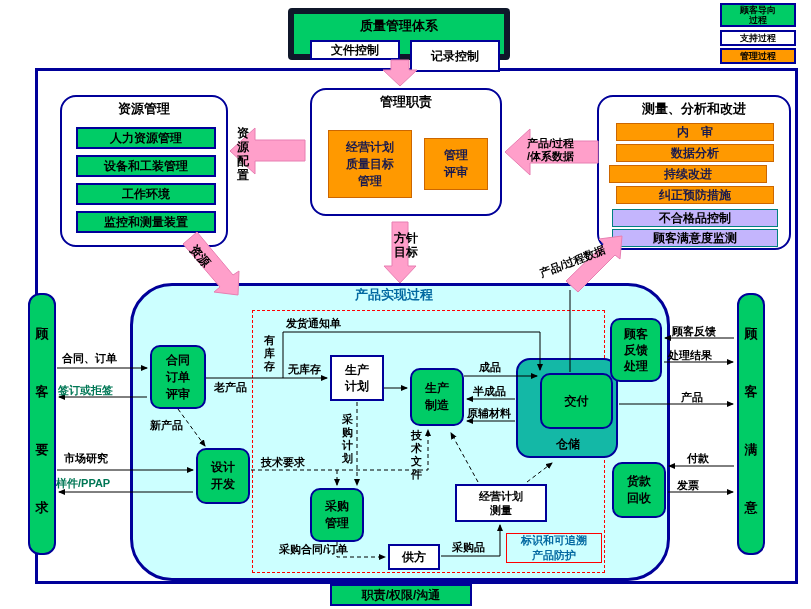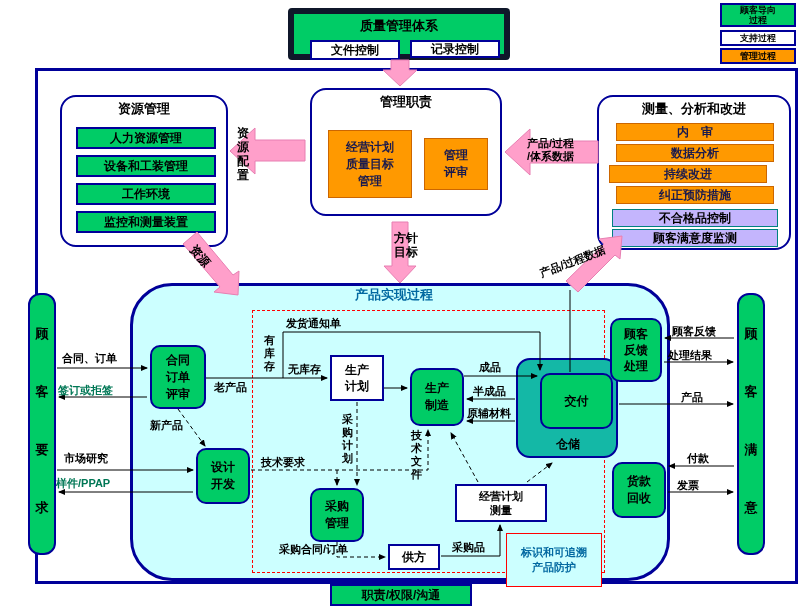--- a/index.html
+++ b/index.html
@@ -24,21 +24,21 @@
 </head>
 <body>
 
 <div id="app">
 
   <div class="abs" style="left:35px;top:68px;width:763px;height:516px;border:3px solid #000099;"></div>
 
   <div class="abs green" style="left:288px;top:8px;width:222px;height:52px;border:6px solid #0f172a;border-radius:4px;z-index:3;">
     <div class="sec-title">质量管理体系</div>
     <div class="box whitebox" style="left:16px;top:26px;width:90px;height:20px;font-size:12px;">文件控制</div>
-    <div class="box whitebox" style="left:116px;top:26px;width:90px;height:18px;font-size:12px;">记录控制</div>
+    <div class="box whitebox" style="left:116px;top:26px;width:90px;height:32px;font-size:12px;">记录控制</div>
   </div>
 
   <div class="box green nb" style="left:720px;top:3px;width:76px;height:24px;font-size:9px;line-height:10px;z-index:3;">顾客导向
 过程</div>
   <div class="box whitebox" style="left:720px;top:30px;width:76px;height:16px;font-size:9px;z-index:3;">支持过程</div>
   <div class="box nb" style="left:720px;top:48px;width:76px;height:16px;font-size:9px;background:#ff9900;z-index:3;">管理过程</div>
 
   <div class="section" style="left:60px;top:95px;width:168px;height:152px;z-index:2;">
     <div class="sec-title">资源管理</div>
     <div class="box green nb" style="left:14px;top:30px;width:140px;height:22px;font-size:12px;">人力资源管理</div>
@@ -82,21 +82,21 @@
 制造</div>
   <div class="abs yellow" style="left:516px;top:358px;width:102px;height:100px;border:2px solid #000099;border-radius:14px;z-index:3;">
     <div class="lbl" style="left:38px;top:78px;font-size:12px;">仓储</div>
   </div>
   <div class="box green nb" style="left:540px;top:373px;width:73px;height:56px;border-radius:10px;font-size:12px;z-index:4;">交付</div>
   <div class="box green nb" style="left:310px;top:488px;width:54px;height:54px;border-radius:10px;font-size:12px;line-height:17px;z-index:3;">采购
 管理</div>
   <div class="box whitebox" style="left:388px;top:544px;width:52px;height:26px;font-size:12px;z-index:3;">供方</div>
   <div class="box whitebox" style="left:455px;top:484px;width:92px;height:38px;font-size:11px;line-height:14px;z-index:3;">经营计划
 测量</div>
-  <div class="box red-text" style="left:506px;top:533px;width:96px;height:54px;background:#ccffff;border:1px solid #ff0000;font-size:11px;line-height:15px;z-index:3;">标识和可追溯
+  <div class="box red-text" style="left:506px;top:533px;width:96px;height:30px;background:#ccffff;border:1px solid #ff0000;font-size:11px;line-height:15px;z-index:3;">标识和可追溯
 产品防护</div>
   <div class="box green nb" style="left:610px;top:318px;width:52px;height:64px;border-radius:10px;font-size:12px;line-height:16px;z-index:3;">顾客
 反馈
 处理</div>
   <div class="box green nb" style="left:612px;top:462px;width:54px;height:56px;border-radius:10px;font-size:12px;line-height:17px;z-index:3;">货款
 回收</div>
 
   <div class="box green nb vbar" style="left:28px;top:293px;width:28px;height:262px;border-radius:12px;align-items:flex-start;z-index:3;">顾
 客
 要

